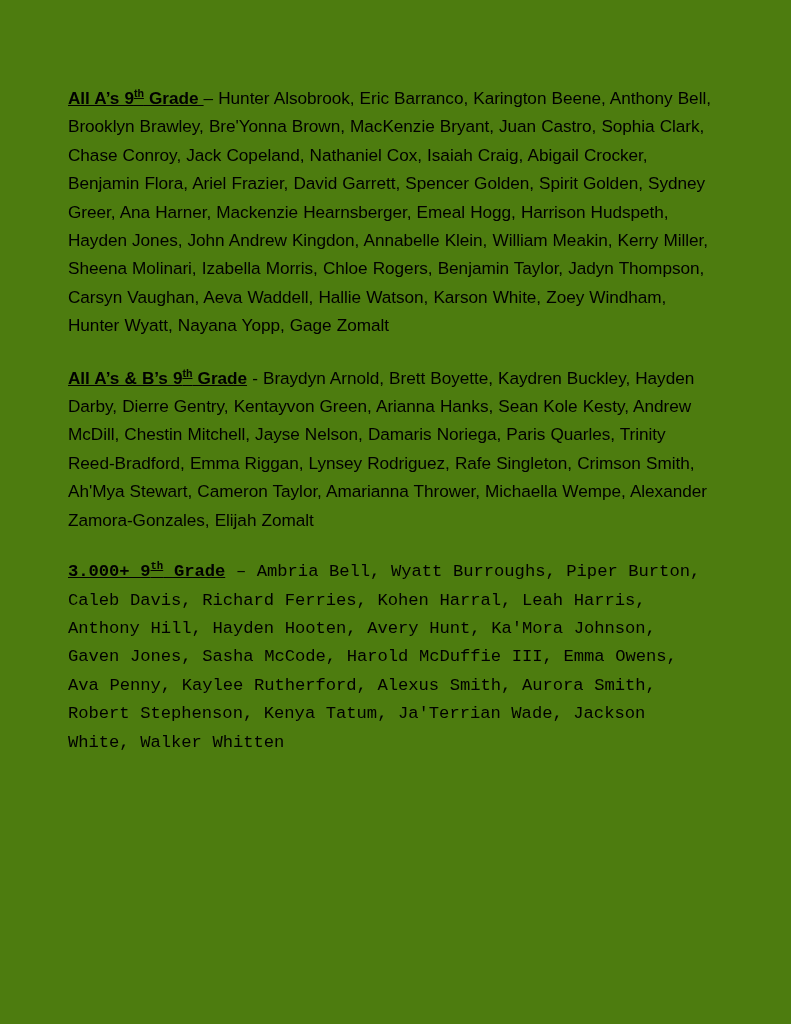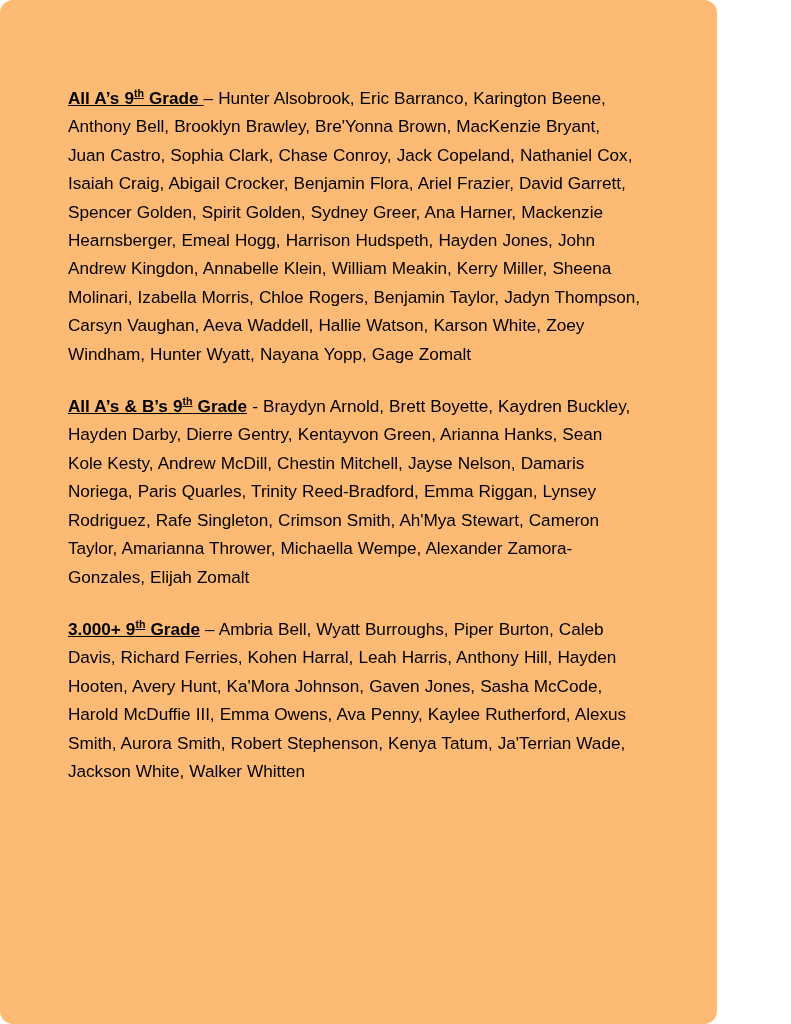--- a/index.html
+++ b/index.html
@@ -9,37 +9,37 @@
   }
   body {
     width: 791px;
     height: 1024px;
     font-family: "Liberation Sans", sans-serif;
     color: #000000;
     overflow: hidden;
   }
   .page {
     position: relative;
-    width: 717px;
+    width: 791px;
     height: 1024px;
-    background: #fdba74;
+    background: #4d7c0f;
     box-sizing: border-box;
     padding: 84px 76px 0 68px;
-    border-radius: 13px;
   }
   .para {
     font-size: 17.2px;
     line-height: 28.4px;
     text-align: left;
     margin: 0 0 24px 0;
     letter-spacing: -0.05px;
     word-spacing: 0.4px;
   }
   .para:last-child {
     margin-bottom: 0;
+    font-family: Liberation Mono, monospace;
   }
   .heading {
     font-weight: bold;
     text-decoration: underline;
   }
   .heading sup {
     font-size: 0.62em;
     vertical-align: super;
     line-height: 0;
     text-decoration: underline;

